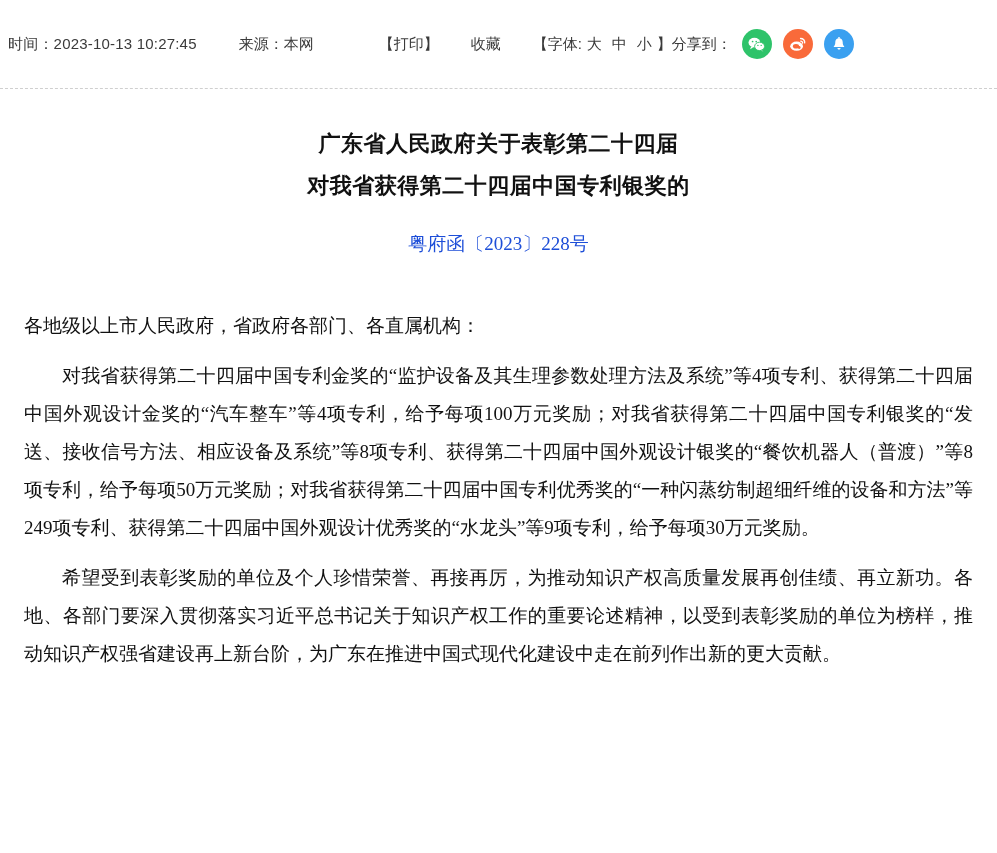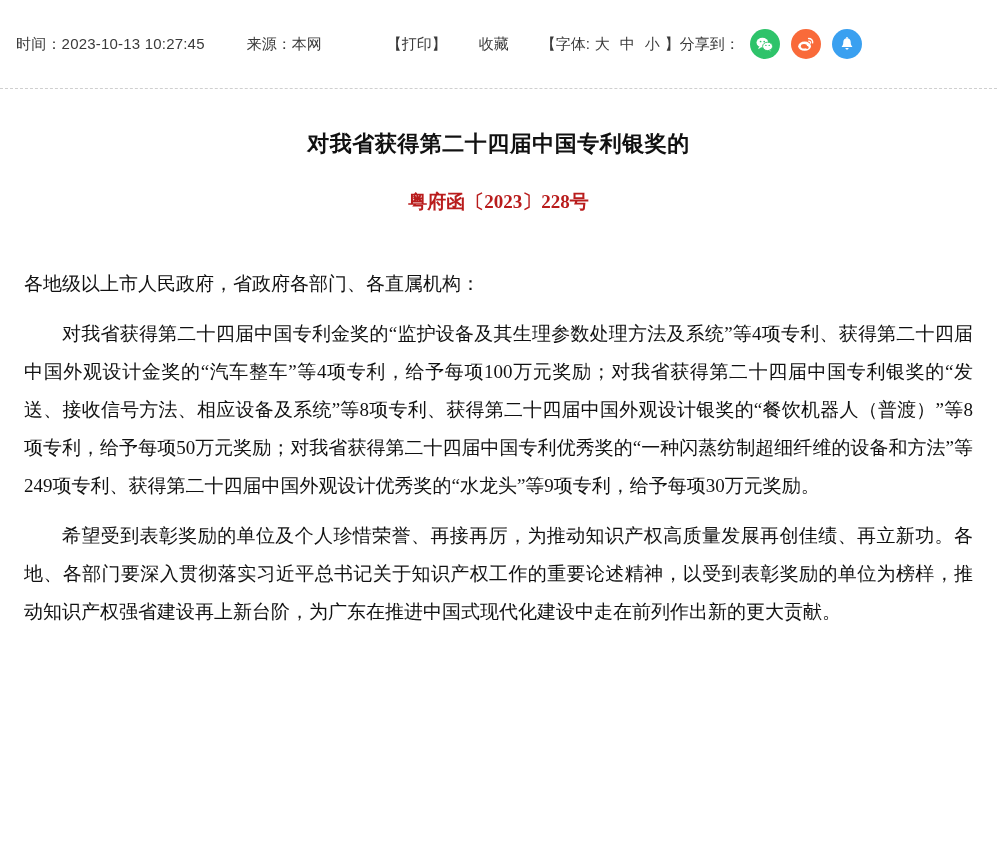--- a/index.html
+++ b/index.html
@@ -22,21 +22,21 @@
     position: relative;
     background: #fff;
   }
 
   
   .meta-bar {
     height: 89px;
     border-bottom: 1px dashed #cfcfcf;
     display: flex;
     align-items: center;
-    padding: 0 18px 0 16px;
+    padding: 0 18px 0 8px;
     font-family: "Liberation Sans", "DejaVu Sans", sans-serif;
     font-size: 15px;
     color: #3a3a3a;
   }
   .meta-time {
     white-space: nowrap;
     letter-spacing: 0.2px;
   }
   .meta-source {
     white-space: nowrap;
@@ -90,22 +90,21 @@
     font-size: 22px;
     line-height: 42px;
     color: #111;
     letter-spacing: 0.5px;
   }
   .doc-number {
     margin-top: 22px;
     font-size: 19px;
     line-height: 30px;
     text-align: center;
-    color: #b91c1c;
-    font-weight: bold;
+    color: #1d4ed8;
   }
 
   .body-block {
     margin-top: 48px;
     font-size: 19px;
     line-height: 38px;
     color: #111;
     text-align: justify;
     text-justify: inter-ideograph;
   }
@@ -163,20 +162,21 @@
           <path d="M8 2.2c-2.2 0-3.7 1.6-3.7 3.7 0 2.6-0.7 3.6-1.4 4.3-0.3 0.3-0.1 0.8 0.3 0.8h9.6c0.4 0 0.6-0.5 0.3-0.8-0.7-0.7-1.4-1.7-1.4-4.3 0-2.1-1.5-3.7-3.7-3.7z" fill="#fff"></path>
           <circle cx="8" cy="1.8" r="0.9" fill="#fff"></circle>
           <path d="M6.4 12.1c0.2 1 0.9 1.6 1.6 1.6s1.4-0.6 1.6-1.6z" fill="#fff"></path>
         </svg>
       </span>
     </div>
   </div>
 
   <div class="article">
     <div class="title-block">
+      <div class="doc-title">广东省人民政府关于表彰第二十四届</div>
       <div class="doc-title">对我省获得第二十四届中国专利银奖的</div>
       <div class="doc-number">粤府函〔2023〕228号</div>
     </div>
 
     <div class="body-block">
       <p>各地级以上市人民政府，省政府各部门、各直属机构：</p>
       <p class="p-indent">对我省获得第二十四届中国专利金奖的“监护设备及其生理参数处理方法及系统”等4项专利、获得第二十四届中国外观设计金奖的“汽车整车”等4项专利，给予每项100万元奖励；对我省获得第二十四届中国专利银奖的“发送、接收信号方法、相应设备及系统”等8项专利、获得第二十四届中国外观设计银奖的“餐饮机器人（普渡）”等8项专利，给予每项50万元奖励；对我省获得第二十四届中国专利优秀奖的“一种闪蒸纺制超细纤维的设备和方法”等249项专利、获得第二十四届中国外观设计优秀奖的“水龙头”等9项专利，给予每项30万元奖励。</p>
       <p class="p-indent">希望受到表彰奖励的单位及个人珍惜荣誉、再接再厉，为推动知识产权高质量发展再创佳绩、再立新功。各地、各部门要深入贯彻落实习近平总书记关于知识产权工作的重要论述精神，以受到表彰奖励的单位为榜样，推动知识产权强省建设再上新台阶，为广东在推进中国式现代化建设中走在前列作出新的更大贡献。</p>
     </div>
   </div>

